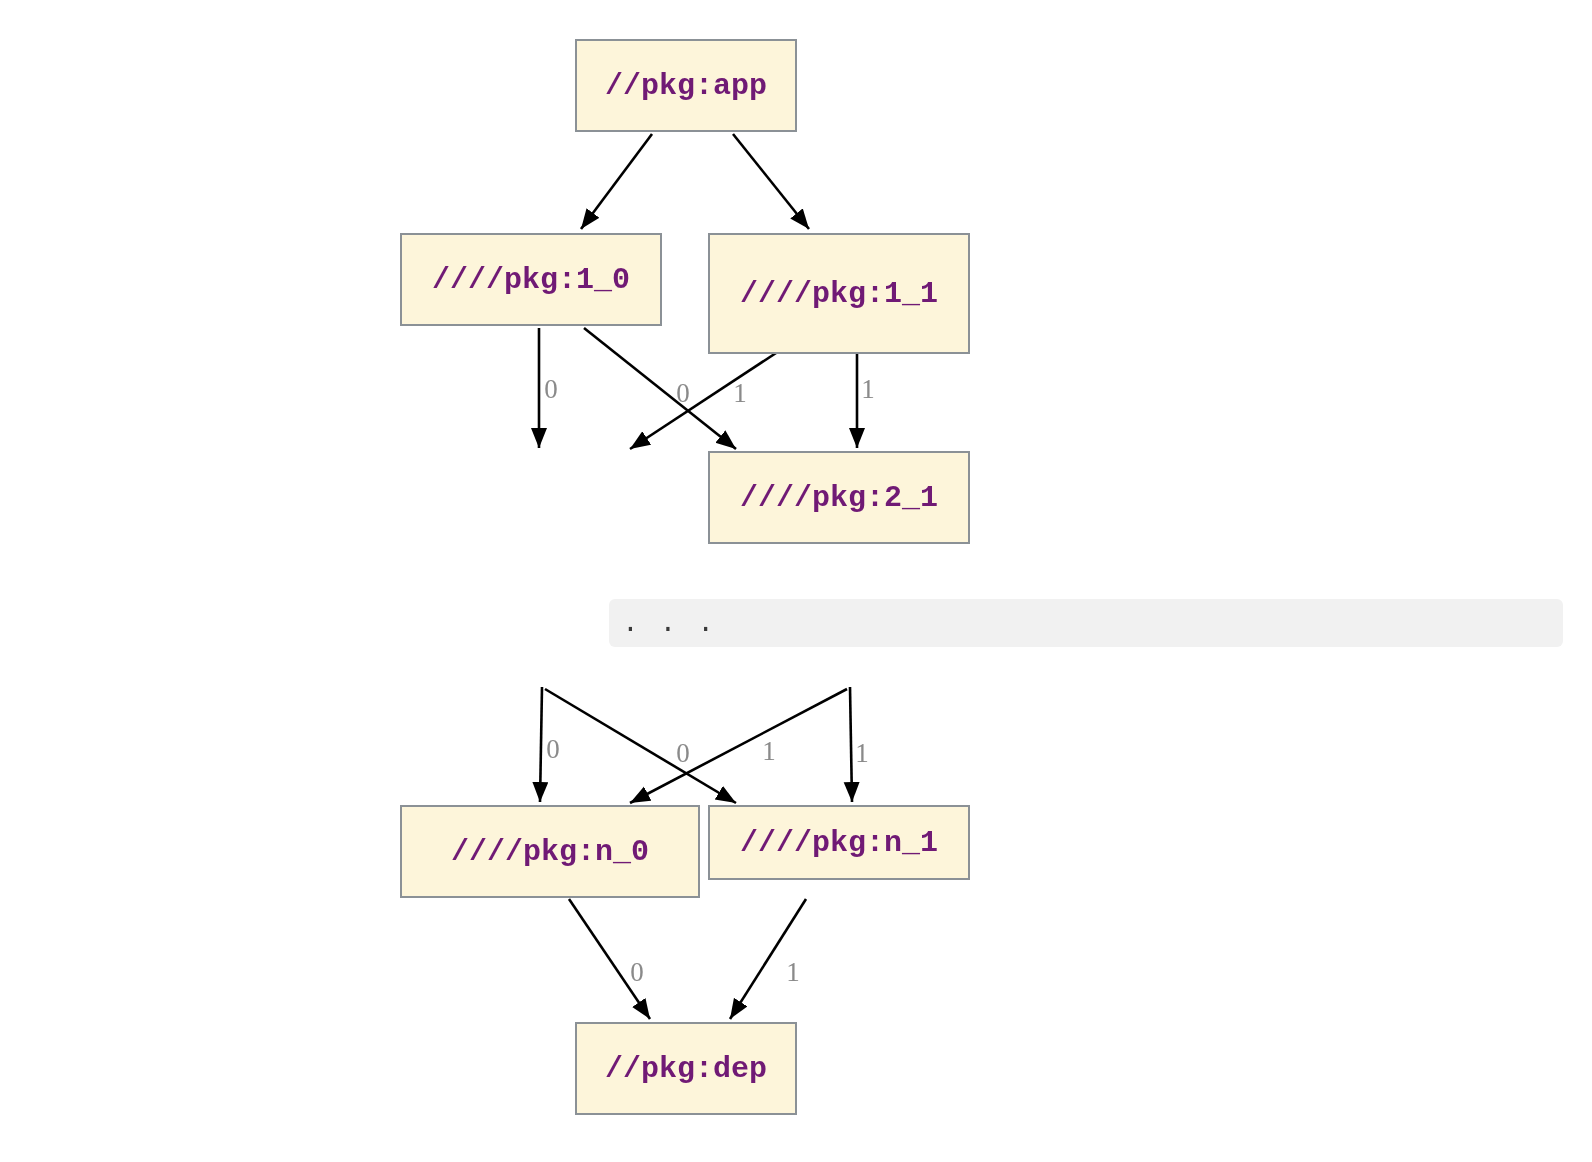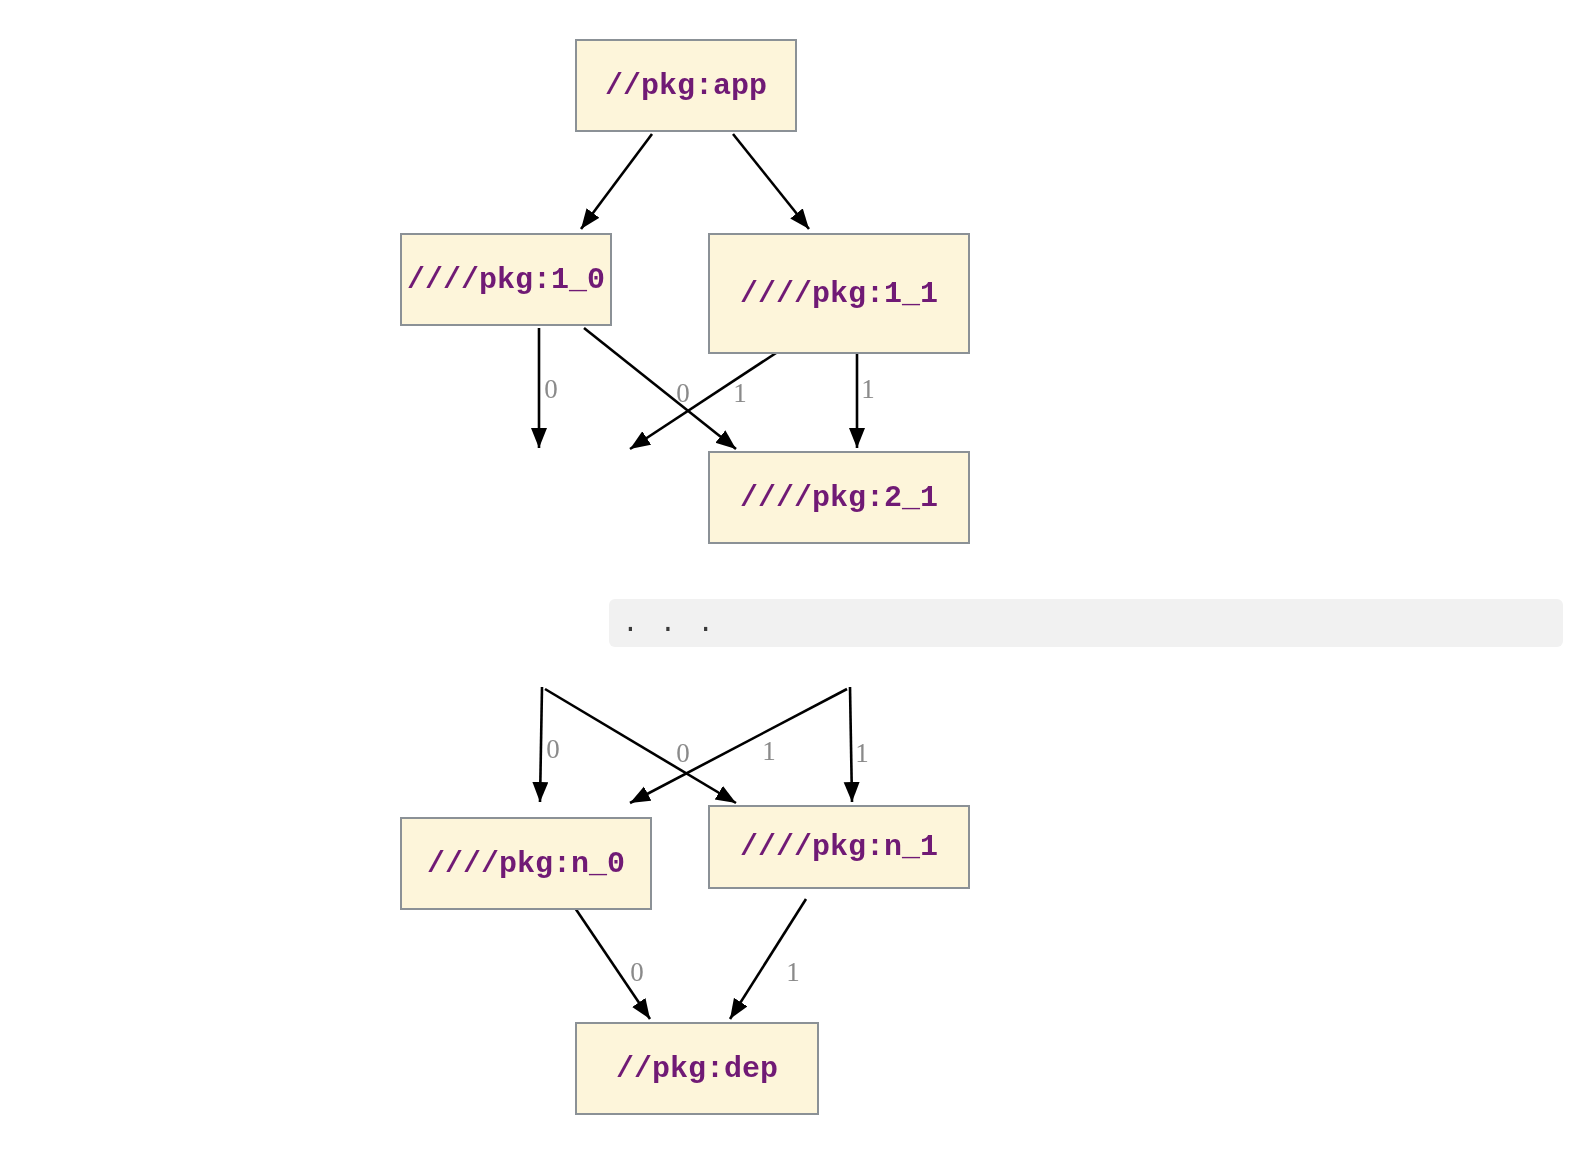--- a/index.html
+++ b/index.html
@@ -42,27 +42,27 @@
     display: flex;
     align-items: center;
     justify-content: center;
     font-family: "Liberation Mono", "DejaVu Sans Mono", monospace;
     font-weight: 700;
     font-size: 30px;
     color: #701a75;
     white-space: pre;
   }
   #node-app  { left: 575px; top:   39px; width: 222px; height: 93px; }
-  #node-1_0  { left: 400px; top:  233px; width: 212px; height: 93px; }
+  #node-1_0  { left: 400px; top:  233px; width: 262px; height: 93px; }
   #node-1_1  { left: 708px; top:  233px; width: 262px; height: 121px; }
   #node-2_0  { left: 400px; top:  451px; width: 262px; height: 93px; }
   #node-2_1  { left: 708px; top:  451px; width: 262px; height: 93px; }
-  #node-n_0  { left: 400px; top:  805px; width: 252px; height: 93px; margin-top: 12px; }
-  #node-n_1  { left: 708px; top:  805px; width: 262px; height: 84px; }
-  #node-dep  { left: 575px; top: 1022px; width: 244px; height: 93px; }
+  #node-n_0  { left: 400px; top:  805px; width: 300px; height: 93px; }
+  #node-n_1  { left: 708px; top:  805px; width: 262px; height: 75px; }
+  #node-dep  { left: 575px; top: 1022px; width: 222px; height: 93px; }
   .ellipsis-band {
     position: absolute;
     left: 609px;
     top: 599px;
     width: 954px;
     height: 48px;
     box-sizing: border-box;
     background: var(--ellipsis_bg, #f1f1f1);
     border-radius: 6px;
     display: flex;

